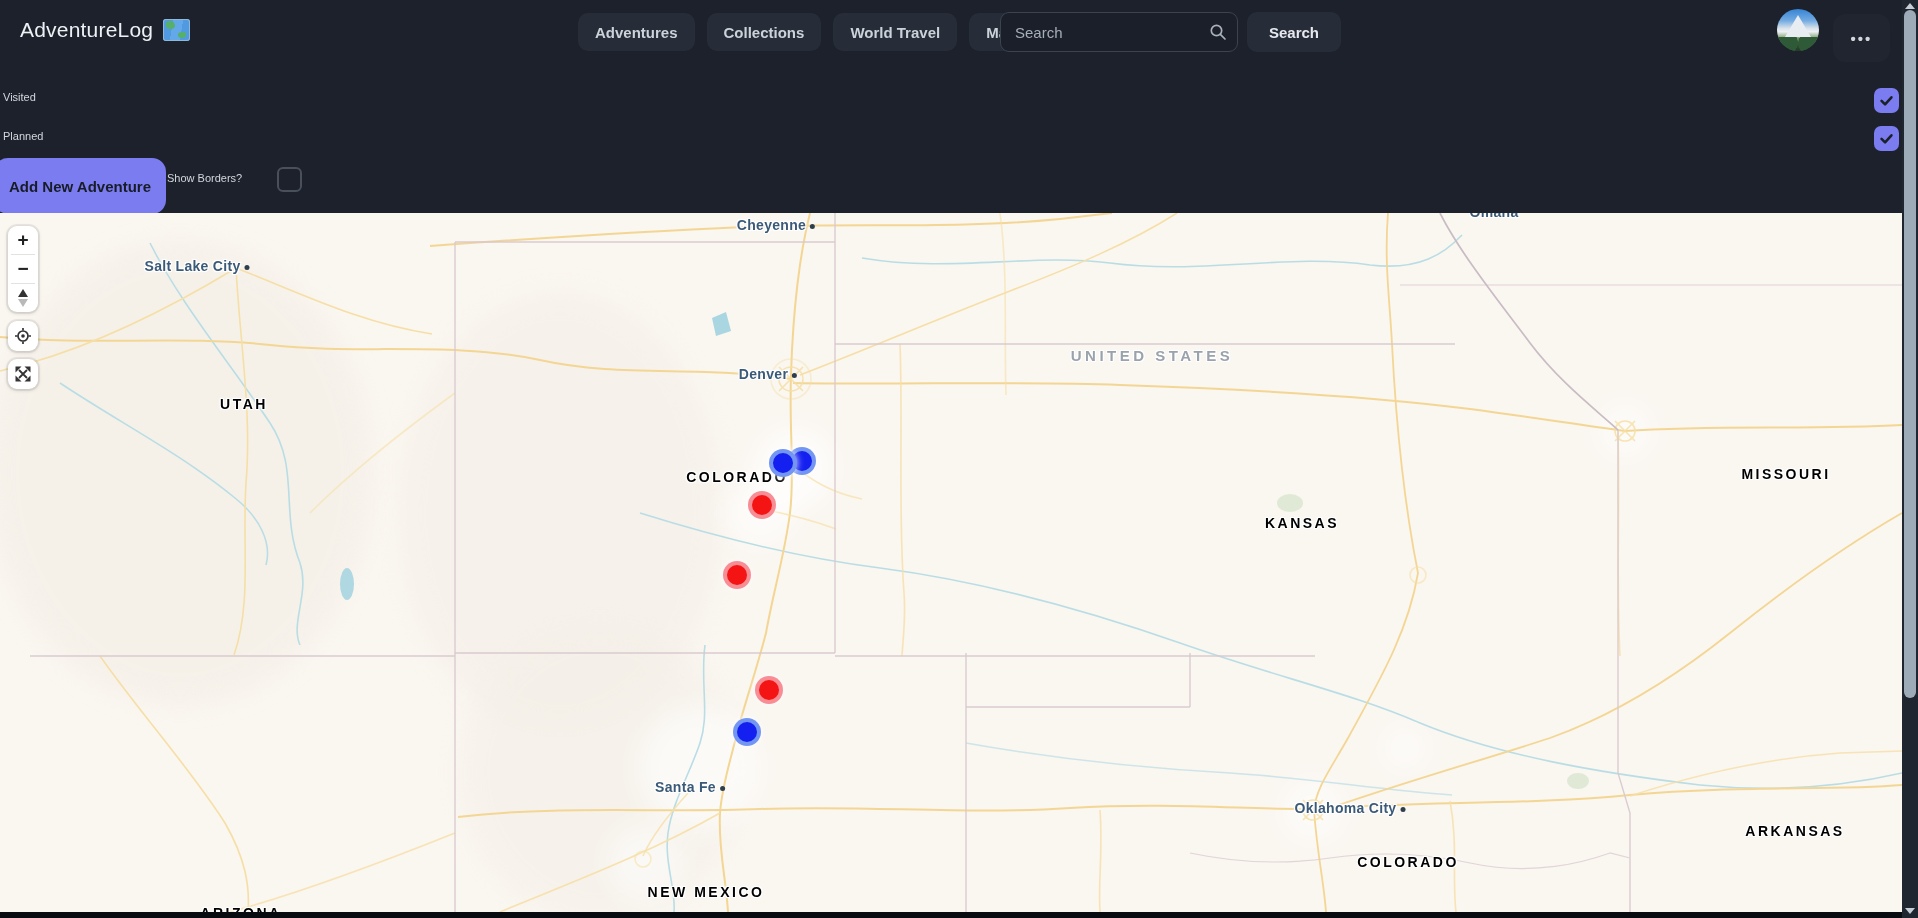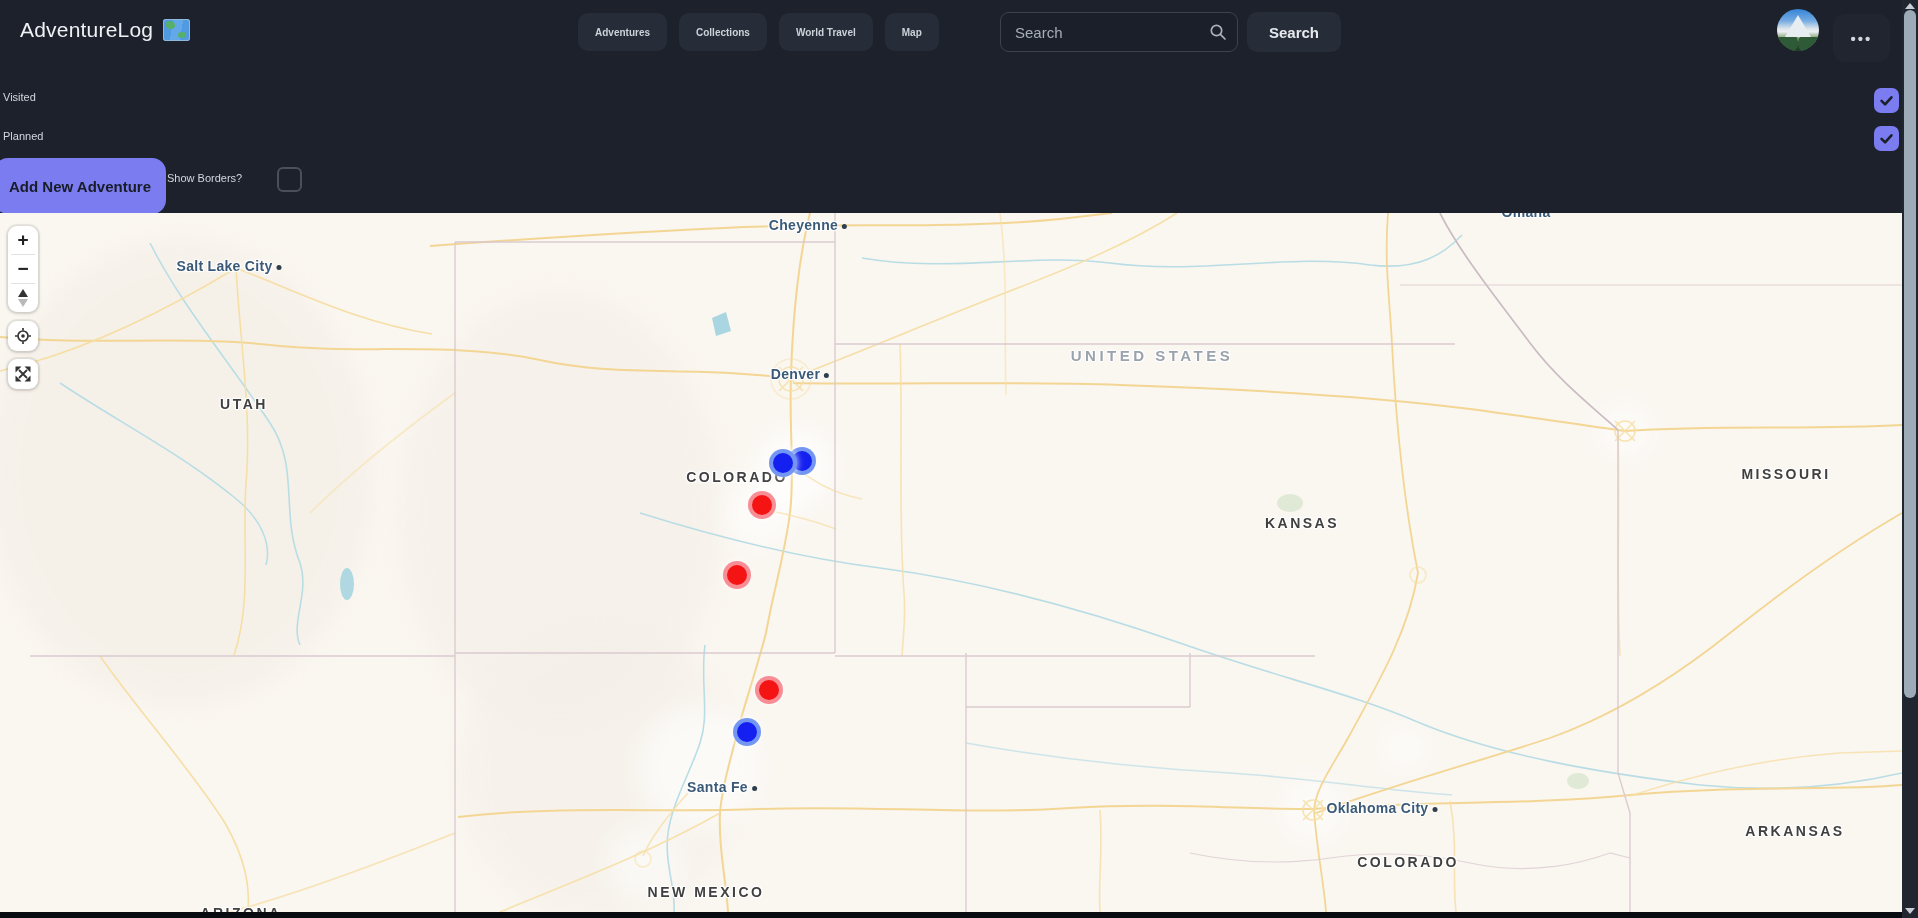--- a/index.html
+++ b/index.html
@@ -9,21 +9,21 @@
   .header{position:absolute;left:0;top:0;width:1902px;height:213px;background:#1c212b;}
   .logo{position:absolute;left:20px;top:18px;display:flex;align-items:center;gap:10px;}
   .logo-text{color:#eef1f4;font-size:21px;font-weight:normal;letter-spacing:.2px;}
   .logo-map-icon{width:27px;height:22px;border-radius:3px;position:relative;overflow:hidden;
     background:linear-gradient(100deg,#4f9ae0 0 34%,#63a9ea 34% 66%,#4f9ae0 66%);box-shadow:0 0 0 1px #8fb8d9 inset;}
   .logo-map-icon:before{content:"";position:absolute;left:3px;top:2px;width:9px;height:8px;background:#57b06a;border-radius:40% 60% 50% 50%;}
   .logo-map-icon:after{content:"";position:absolute;right:4px;bottom:3px;width:8px;height:6px;background:#57b06a;border-radius:50% 40% 60% 50%;}
 
   .nav{position:absolute;left:578px;top:13px;display:flex;gap:12px;}
   .nav-btn{height:38px;display:flex;align-items:center;padding:0 17px;background:#272d38;border-radius:10px;
-    color:#ccd2d9;font-size:10px;font-weight:600;cursor:pointer;white-space:nowrap;}
+    color:#ccd2d9;font-size:15px;font-weight:600;cursor:pointer;white-space:nowrap;}
 
   .search-wrap{position:absolute;left:1000px;top:12px;width:238px;height:40px;}
   .search-input{width:100%;height:100%;box-sizing:border-box;background:#1a1f29;border:1px solid #3c434f;border-radius:9px;
     color:#dfe3e8;font-size:15px;font-family:"Liberation Sans",sans-serif;padding:0 36px 0 14px;outline:none;}
   .search-input::placeholder{color:#a6aeb8;}
   .search-glass{position:absolute;right:11px;top:11px;width:18px;height:18px;}
   .search-btn{position:absolute;left:1247px;top:12px;width:94px;height:40px;background:#272d38;border:none;border-radius:10px;
     color:#e6e9ee;font-size:15px;font-weight:bold;font-family:"Liberation Sans",sans-serif;cursor:pointer;}
 
   .avatar{position:absolute;left:1777px;top:9px;width:42px;height:42px;border-radius:50%;overflow:hidden;
@@ -43,23 +43,23 @@
 
   .add-btn{position:absolute;left:-6px;top:158px;width:172px;height:56px;background:#7a7cf0;border:none;border-radius:14px;
     color:#181c26;font-size:15px;font-weight:bold;font-family:"Liberation Sans",sans-serif;cursor:pointer;}
 
   
   .map-area{position:absolute;left:0;top:213px;width:1902px;height:699px;background:#faf6f0;overflow:hidden;}
   .map-svg{position:absolute;left:0;top:0;}
 
   .map-label{position:absolute;transform:translate(-50%,-50%);white-space:nowrap;
     text-shadow:-1px -1px 0 rgba(255,255,255,.95),1px -1px 0 rgba(255,255,255,.95),-1px 1px 0 rgba(255,255,255,.95),1px 1px 0 rgba(255,255,255,.95),0 0 5px #fff;}
-  .city-label{color:#3b5a78;font-size:14px;font-weight:bold;letter-spacing:.3px;margin-left:32px;}
+  .city-label{color:#3b5a78;font-size:14px;font-weight:bold;letter-spacing:.3px;}
   .city-dot{display:inline-block;width:5px;height:5px;border-radius:50%;background:#2e3e4c;margin-left:4px;vertical-align:middle;}
-  .state-label{color:#404040;font-size:14px;font-weight:bold;letter-spacing:2.5px;}
+  .state-label{color:#000000;font-size:14px;font-weight:bold;letter-spacing:2.5px;}
   .country-label{color:#9aa2ac;font-size:15px;font-weight:bold;letter-spacing:3.5px;}
 
   .marker{position:absolute;width:20px;height:20px;border-radius:50%;transform:translate(-50%,-50%);box-shadow:0 0 7px rgba(255,255,255,.9);}
   .marker.blue{background:#1420f0;border:4px solid rgba(133,172,243,.85);}
   .marker.red{background:#f51414;border:4px solid rgba(247,162,172,.85);}
 
   
   .ctrl{position:absolute;background:#fff;border-radius:9px;box-shadow:0 0 0 2px rgba(0,0,0,.06),0 1px 4px rgba(0,0,0,.18);}
   .zoom-group{left:8px;top:13px;width:30px;}
   .ctrl-cell{width:30px;height:28px;display:flex;align-items:center;justify-content:center;cursor:pointer;color:#222;font-size:19px;font-weight:bold;}

